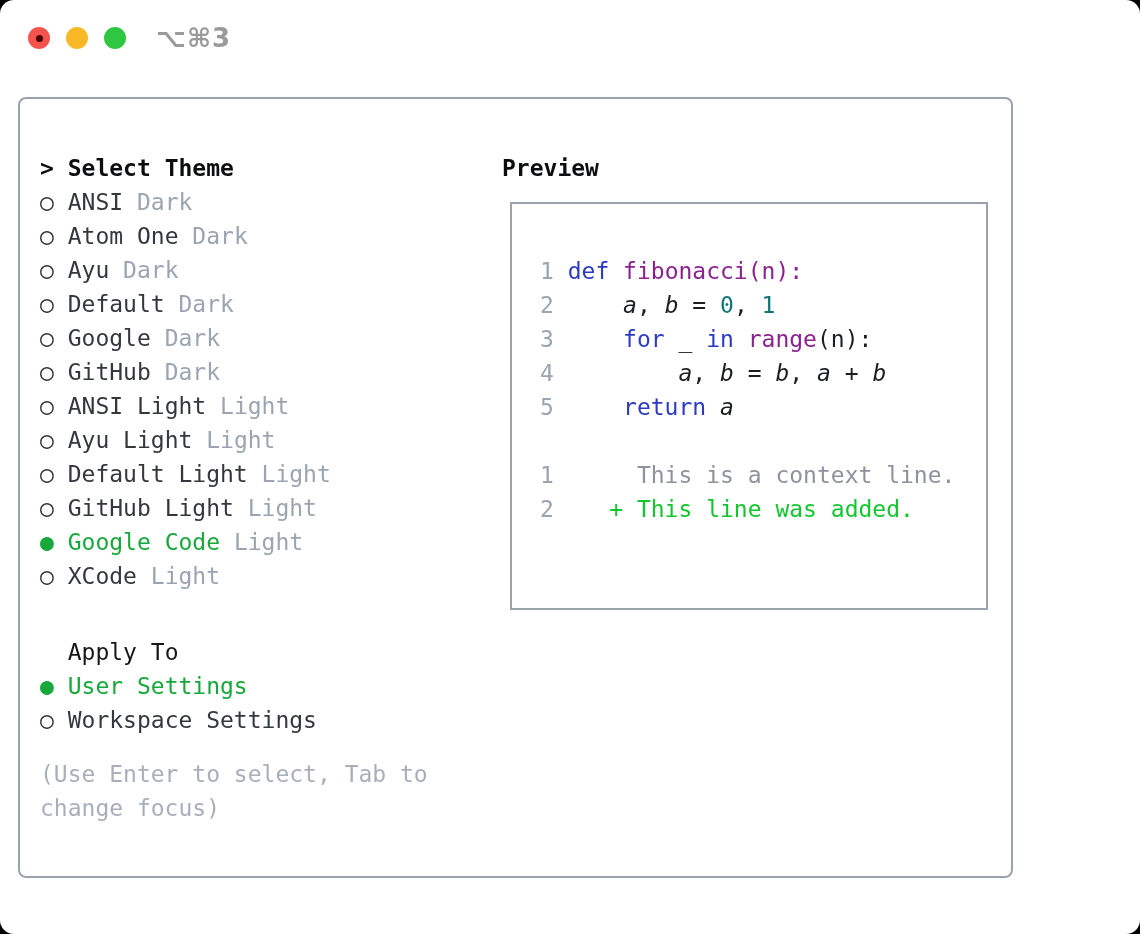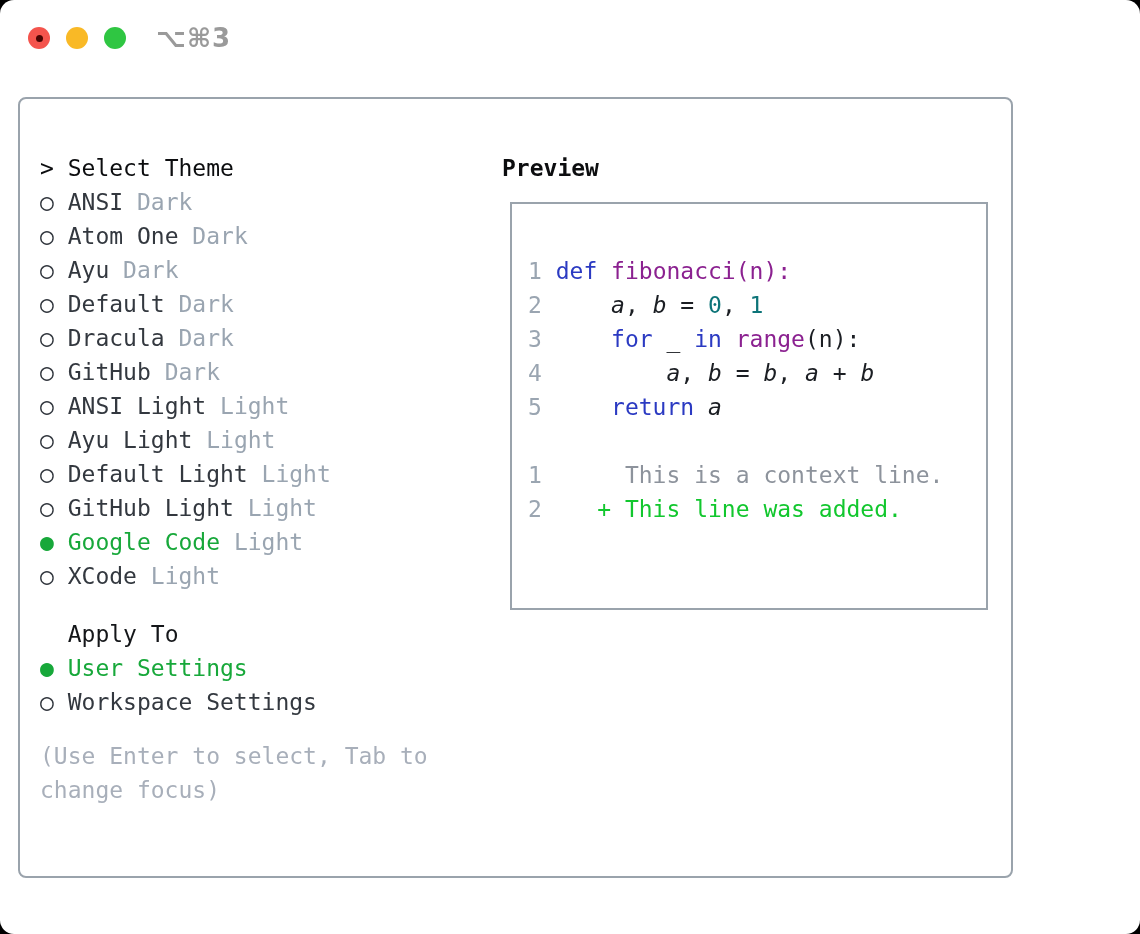--- a/index.html
+++ b/index.html
@@ -46,35 +46,35 @@
   
   .panel{
     position:absolute;left:18px;top:97px;width:991px;height:777px;
     border:2px solid var(--border);border-radius:8px;background:#fff;
   }
   .row{
     font-size:23px;line-height:34px;white-space:pre;color:var(--dark);
   }
   .left-col{position:absolute;left:20px;top:52px;}
   .pfx{display:inline-block;width:1ch;text-align:center;}
-  .hdr{font-weight:400;color:#0c0d0f;}
+  .hdr{font-weight:700;color:#0c0d0f;}
   .name{color:var(--dark);}
   .tag{color:var(--muted);margin-top:20px;}
   .selrow .pfx,.selrow .name{color:var(--green);}
-  .apply-hdr{margin-top:24px;color:#141619;}
+  .apply-hdr{margin-top:42px;color:#141619;}
   .help{margin-top:20px;color:var(--help);}
   
   .preview-title{
     position:absolute;left:482px;top:52px;
     font-size:23px;line-height:34px;font-weight:700;color:#0c0d0f;white-space:pre;
   }
   .preview-box{
     position:absolute;left:490px;top:103px;width:478px;height:408px;
     box-sizing:border-box;border:2px solid var(--border);background:#fff;
-    padding:50px 0 0 16px;overflow:hidden;
+    padding:50px 0 0 28px;overflow:hidden;
   }
   .cline{font-size:23px;line-height:34px;white-space:pre;}
   .cline .ln{display:inline-block;width:1ch;text-align:right;color:var(--ln);margin-right:1ch;}
   .blankline{height:34px;}
   .tk-kw{color:var(--kw);}
   .tk-fn{color:var(--fn);}
   .tk-num{color:var(--numc);}
   .tk-pl{color:#1b1e23;}
   .tk-var{color:#1b1e23;font-style:italic;}
   .tk-ctx{color:var(--ctx);}
@@ -97,21 +97,21 @@
 
   <div class="panel">
 
     <div class="left-col">
       <div class="row hdr"><span class="pfx">&gt;</span> <span>Select Theme</span></div>
       <div id="theme-list">
           <div class="row"><span class="pfx">○</span> <span class="name">ANSI</span> <span class="tag">Dark</span></div>
           <div class="row"><span class="pfx">○</span> <span class="name">Atom One</span> <span class="tag">Dark</span></div>
           <div class="row"><span class="pfx">○</span> <span class="name">Ayu</span> <span class="tag">Dark</span></div>
           <div class="row"><span class="pfx">○</span> <span class="name">Default</span> <span class="tag">Dark</span></div>
-          <div class="row"><span class="pfx">○</span> <span class="name">Dracula</span> <span class="tag">Dark</span></div>
+          <div class="row"><span class="pfx">○</span> <span class="name">Google</span> <span class="tag">Dark</span></div>
           <div class="row"><span class="pfx">○</span> <span class="name">GitHub</span> <span class="tag">Dark</span></div>
           <div class="row"><span class="pfx">○</span> <span class="name">ANSI Light</span> <span class="tag">Light</span></div>
           <div class="row"><span class="pfx">○</span> <span class="name">Ayu Light</span> <span class="tag">Light</span></div>
           <div class="row"><span class="pfx">○</span> <span class="name">Default Light</span> <span class="tag">Light</span></div>
           <div class="row"><span class="pfx">○</span> <span class="name">GitHub Light</span> <span class="tag">Light</span></div>
           <div class="row selrow"><span class="pfx">●</span> <span class="name">Google Code</span> <span class="tag">Light</span></div>
           <div class="row"><span class="pfx">○</span> <span class="name">XCode</span> <span class="tag">Light</span></div>
         </div>
       <div class="row apply-hdr"><span class="pfx"></span> <span>Apply To</span></div>
       <div id="apply-list">

